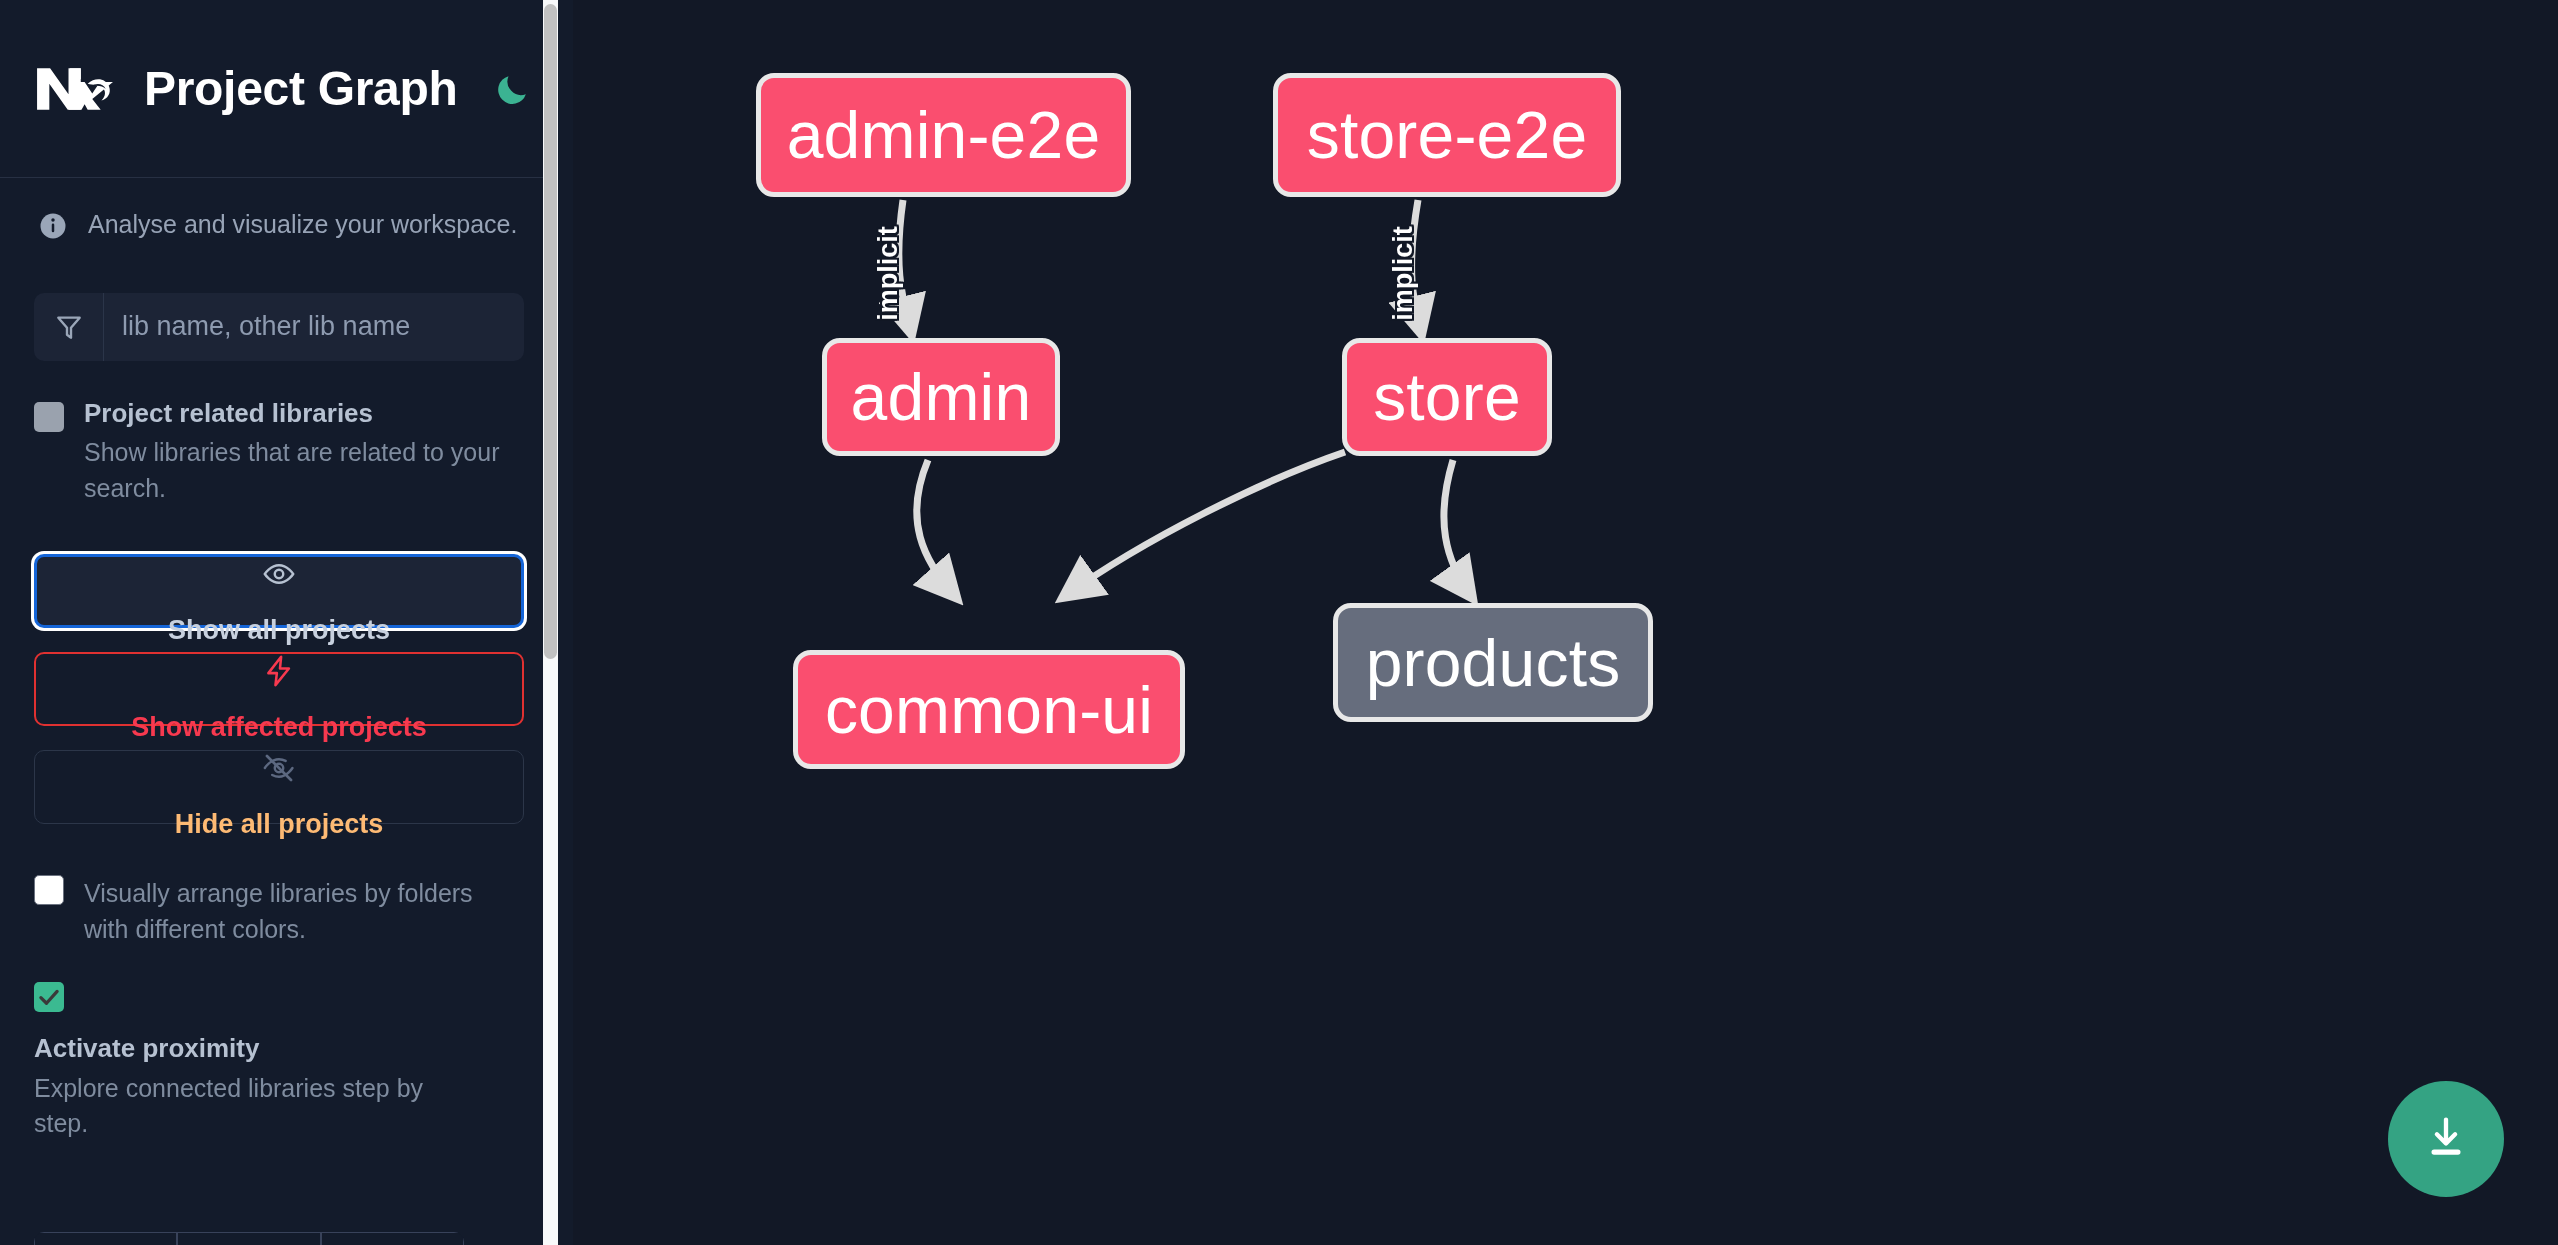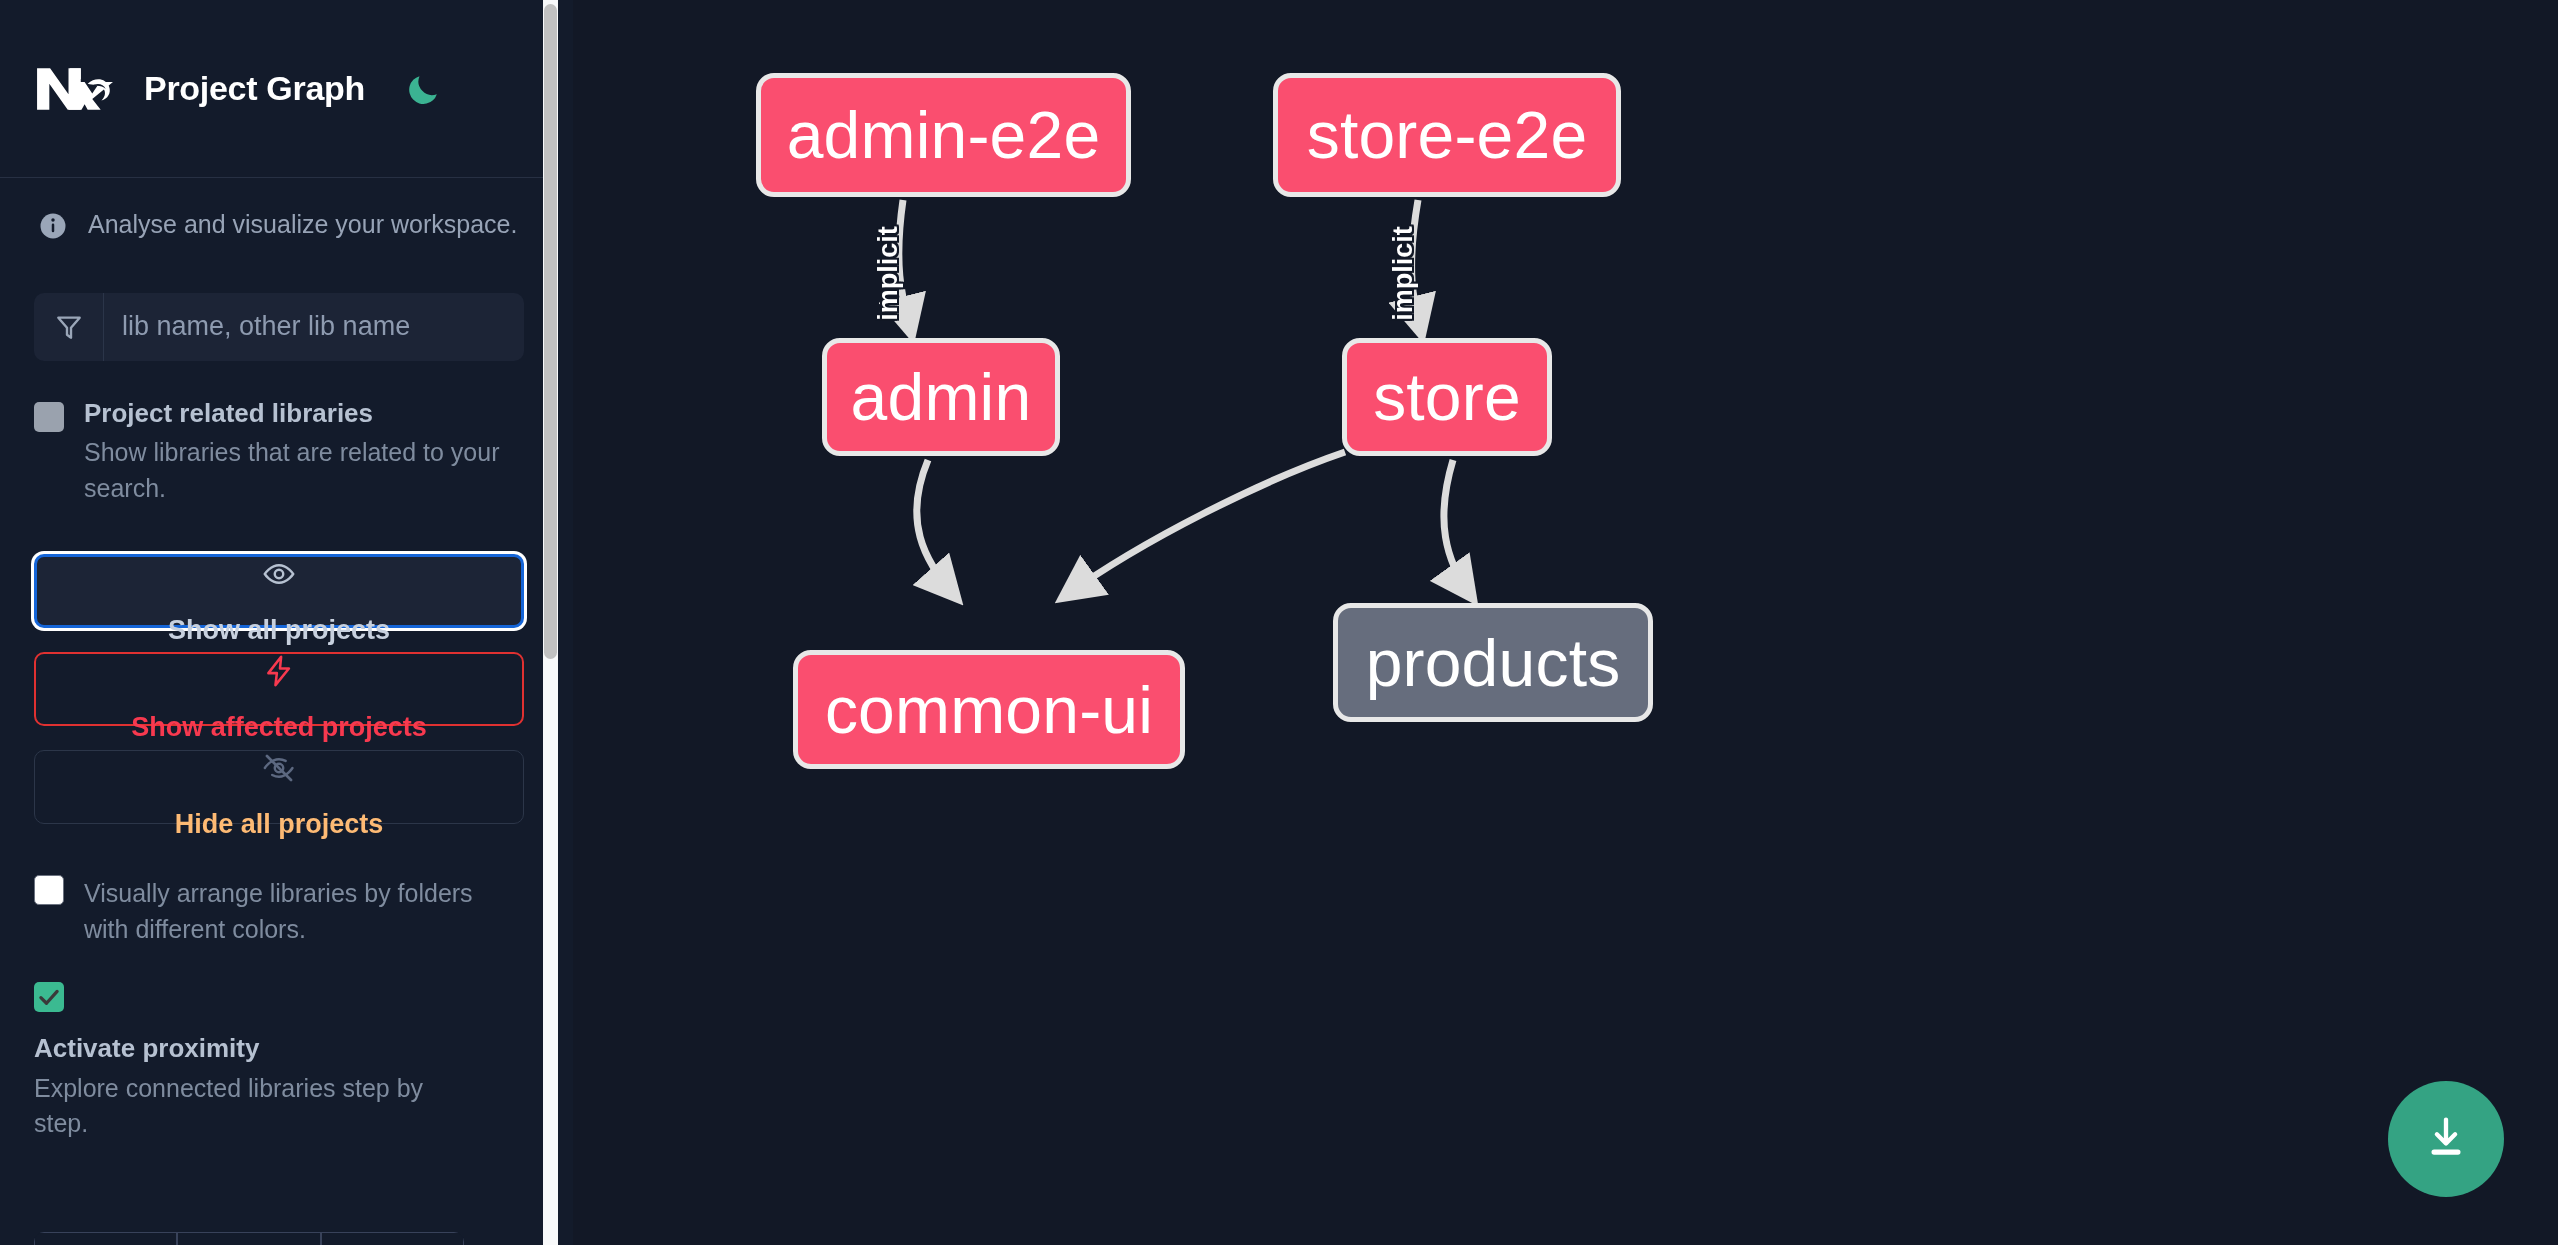--- a/index.html
+++ b/index.html
@@ -48,21 +48,21 @@
   .nx-logo {
     width: 92px;
     height: 58px;
     flex: 0 0 92px;
     display: flex;
     align-items: center;
     justify-content: flex-start;
   }
 
   .app-title {
-    font-size: 34px;
+    font-size: 48px;
     font-weight: 700;
     color: #ffffff;
     letter-spacing: -0.3px;
     margin-left: 18px;
     white-space: nowrap;
   }
 
   .theme-toggle {
     margin-left: 34px;
     width: 48px;

